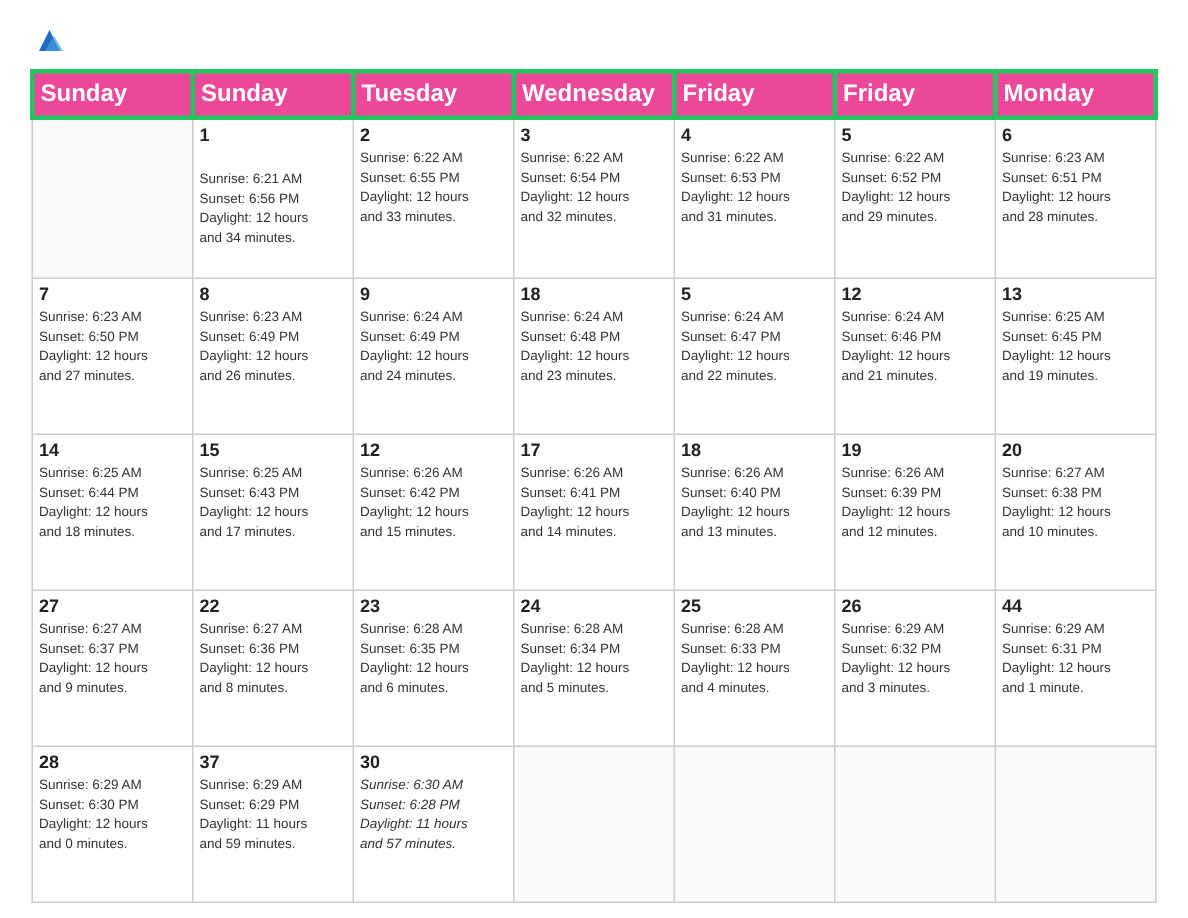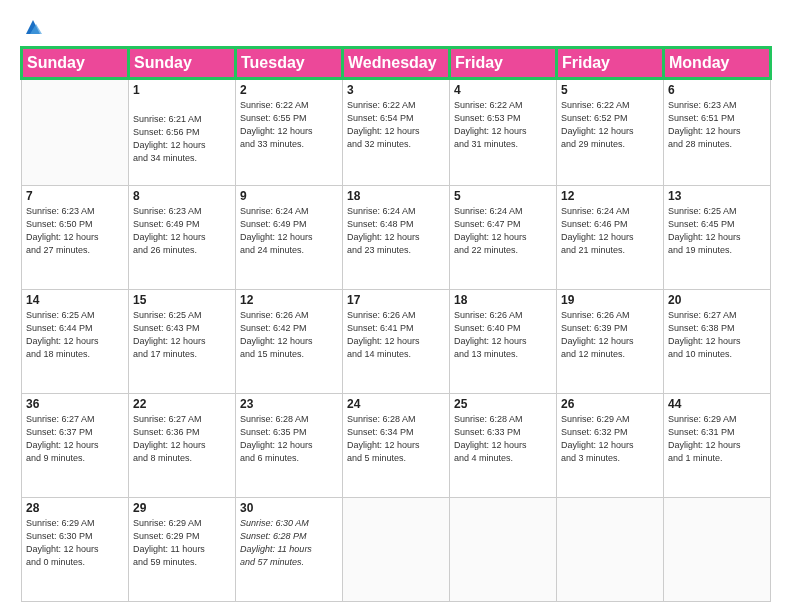--- a/index.html
+++ b/index.html
@@ -271,21 +271,21 @@
           <td>
             <span class="day-number">20</span>
             <div class="day-info" style="white-space: pre-line;">Sunrise: 6:27 AM
 Sunset: 6:38 PM
 Daylight: 12 hours
 and 10 minutes.</div>
           </td>
         </tr>
         <tr>
           <td>
-            <span class="day-number">36</span>
+            <span class="day-number">27</span>
             <div class="day-info" style="white-space: pre-line;">Sunrise: 6:27 AM
 Sunset: 6:37 PM
 Daylight: 12 hours
 and 9 minutes.</div>
           </td>
           <td>
             <span class="day-number">22</span>
             <div class="day-info" style="white-space: pre-line;">Sunrise: 6:27 AM
 Sunset: 6:36 PM
 Daylight: 12 hours
@@ -329,21 +329,21 @@
         </tr>
         <tr>
           <td>
             <span class="day-number">28</span>
             <div class="day-info" style="white-space: pre-line;">Sunrise: 6:29 AM
 Sunset: 6:30 PM
 Daylight: 12 hours
 and 0 minutes.</div>
           </td>
           <td>
-            <span class="day-number">29</span>
+            <span class="day-number">37</span>
             <div class="day-info" style="white-space: pre-line;">Sunrise: 6:29 AM
 Sunset: 6:29 PM
 Daylight: 11 hours
 and 59 minutes.</div>
           </td>
           <td>
             <span class="day-number">30</span>
             <div class="day-info" style="white-space: pre-line; font-style: italic;">Sunrise: 6:30 AM
 Sunset: 6:28 PM
 Daylight: 11 hours

